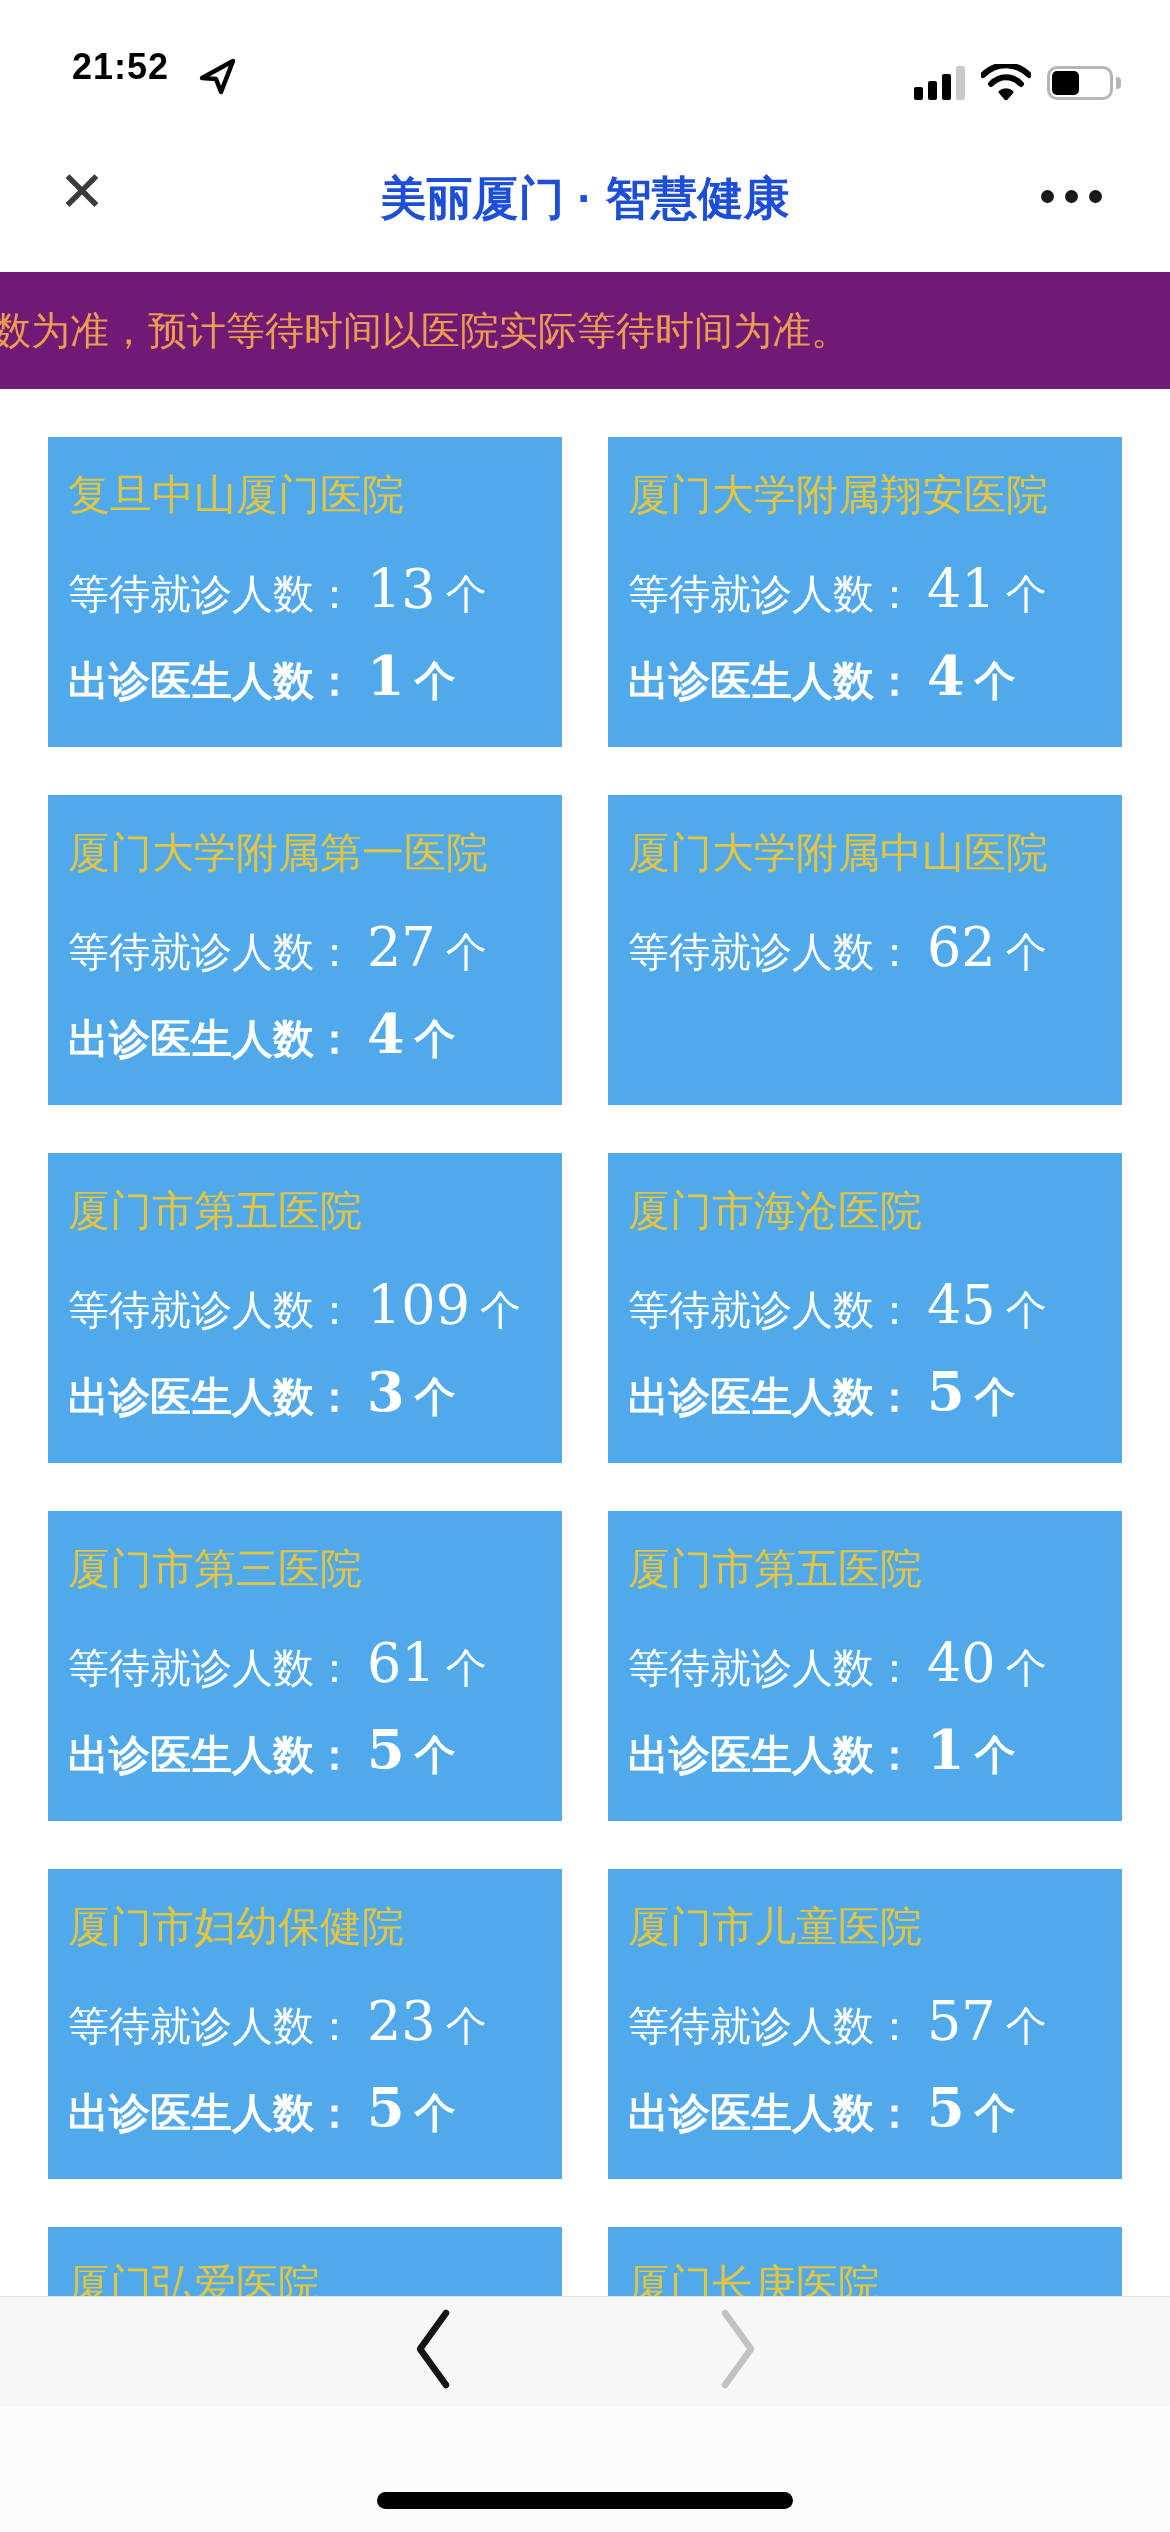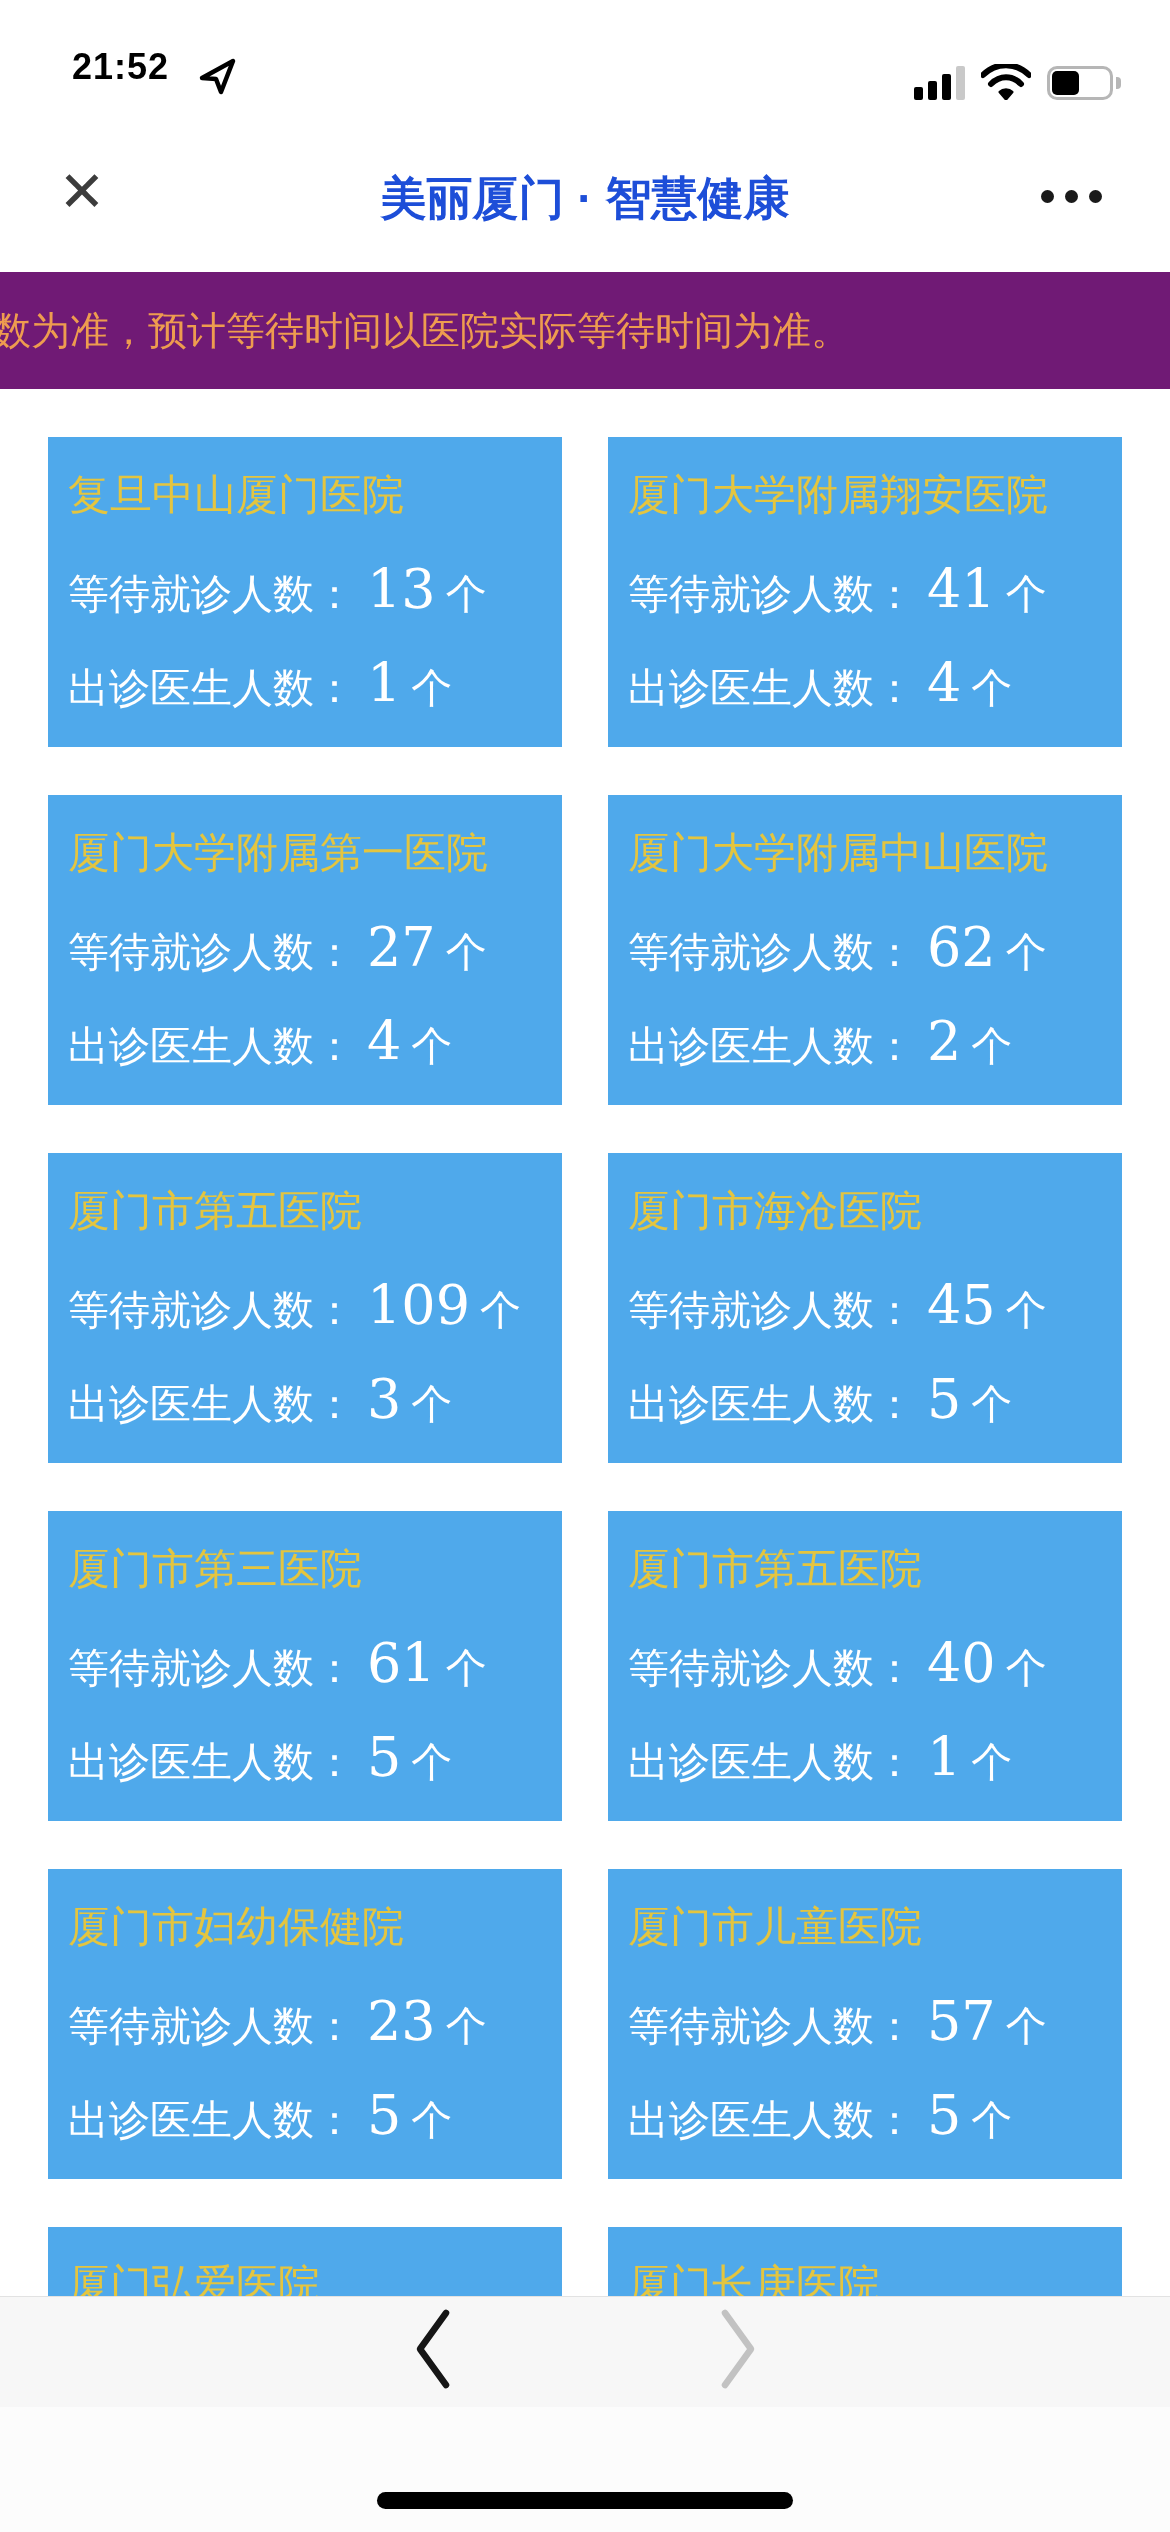--- a/index.html
+++ b/index.html
@@ -39,21 +39,21 @@
   
   .content{position:absolute;top:389px;left:0;width:100%;}
   .grid{display:grid;grid-template-columns:514px 514px;column-gap:46px;row-gap:48px;
     padding:48px 48px 0 48px;}
   .card{width:514px;height:310px;background:#4fa9eb;box-sizing:border-box;
     padding:34px 14px 12px 20px;cursor:pointer;}
   .card .h-name{font-size:42px;line-height:48px;color:#e4c53f;
     white-space:nowrap;overflow:hidden;}
   .card .line{white-space:nowrap;color:#ffffff;font-size:41px;line-height:50px;}
   .card .line.l2{margin-top:46px;}
-  .card .line.l3{margin-top:40px;}
+  .card .line.l3{margin-top:32px;font-weight:bold;}
   .card .num{font-family:"DejaVu Serif","Liberation Serif",serif;font-size:54px;
     padding:0 10px 0 12px;text-align:right;}
   .card .unit{font-size:41px;}
   
   .toolbar{position:absolute;top:2296px;left:0;width:100%;height:110px;background:#f7f7f7;
     border-top:1px solid #e2e2e2;z-index:5;}
   .tb-back{position:absolute;left:412px;top:10px;width:44px;height:84px;cursor:pointer;}
   .tb-fwd{position:absolute;left:715px;top:10px;width:44px;height:84px;cursor:pointer;}
   
   .home-area{position:absolute;top:2407px;left:0;width:100%;height:125px;background:#fcfcfc;z-index:5;}
@@ -120,21 +120,20 @@
 
     <div class="card">
       <div class="h-name">厦门大学附属第一医院</div>
       <div class="line l2"><span class="lbl">等待就诊人数：</span><span class="num">27</span><span class="unit">个</span></div>
       <div class="line l3"><span class="lbl">出诊医生人数：</span><span class="num">4</span><span class="unit">个</span></div>
     </div>
 
     <div class="card">
       <div class="h-name">厦门大学附属中山医院</div>
       <div class="line l2"><span class="lbl">等待就诊人数：</span><span class="num">62</span><span class="unit">个</span></div>
-      <div class="line l3"><span class="lbl">出诊医生人数：</span><span class="num">2</span><span class="unit">个</span></div>
     </div>
 
     <div class="card">
       <div class="h-name">厦门市第五医院</div>
       <div class="line l2"><span class="lbl">等待就诊人数：</span><span class="num">109</span><span class="unit">个</span></div>
       <div class="line l3"><span class="lbl">出诊医生人数：</span><span class="num">3</span><span class="unit">个</span></div>
     </div>
 
     <div class="card">
       <div class="h-name">厦门市海沧医院</div>

